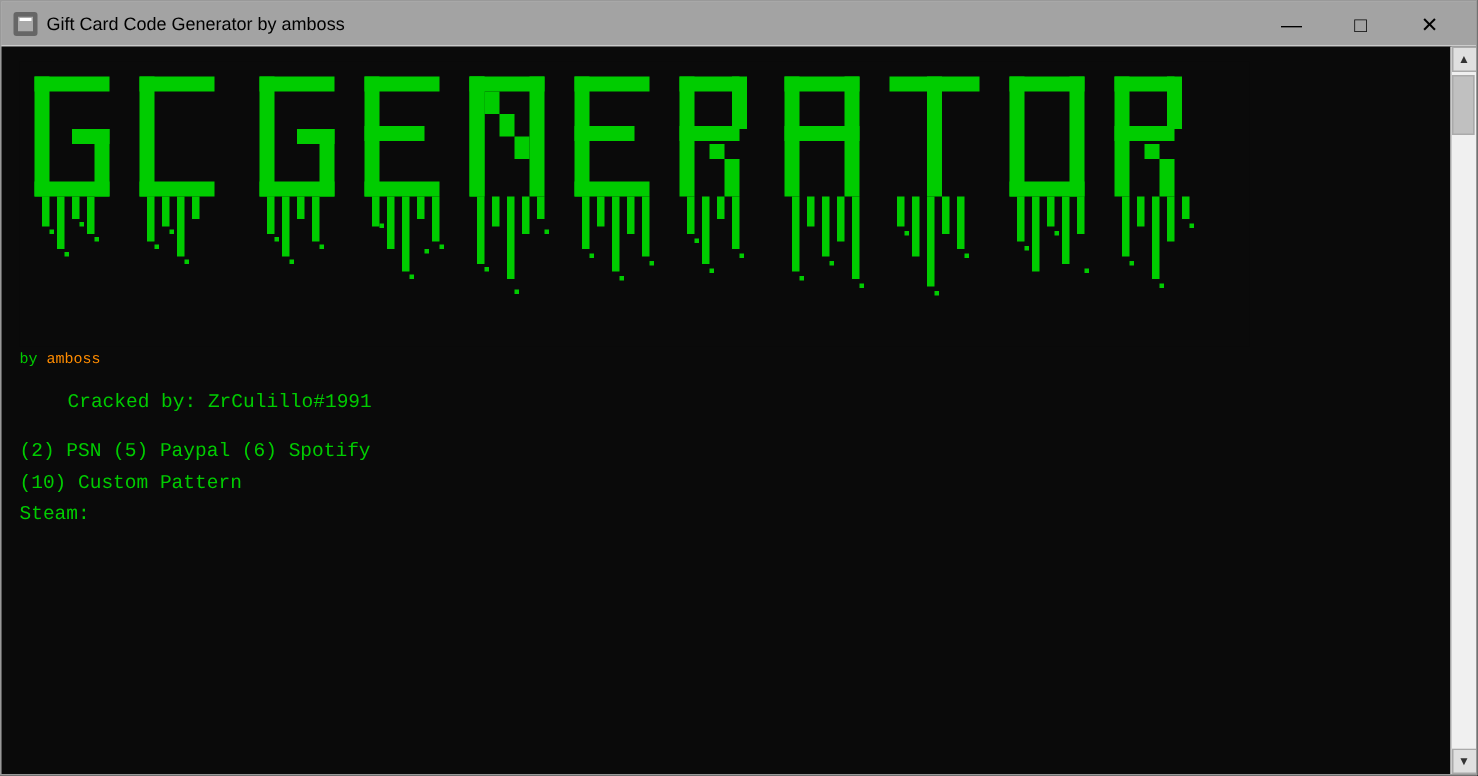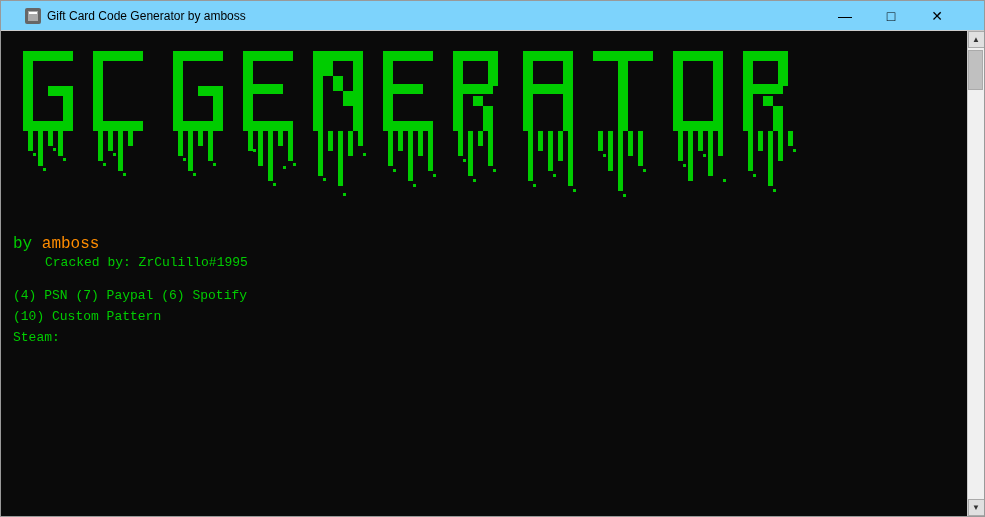--- a/index.html
+++ b/index.html
@@ -16,24 +16,24 @@
       width: 985px;
       height: 517px;
       display: flex;
       flex-direction: column;
       border: 1px solid #999;
       box-shadow: 2px 2px 8px rgba(0,0,0,0.4);
     }
 
     .title-bar {
       height: 30px;
-      background: #7dd3fc;
-      display: flex;
-      align-items: center;
-      padding: 0 24px;
+      background: #a3a3a3;
+      display: flex;
+      align-items: center;
+      padding: 0 8px;
       border-bottom: 1px solid #ccc;
       flex-shrink: 0;
       user-select: none;
     }
 
     .title-bar-icon {
       width: 16px;
       height: 16px;
       margin-right: 6px;
       background: #666;
@@ -83,23 +83,23 @@
     }
 
     
     .banner-svg {
       display: block;
       margin-bottom: 4px;
     }
 
     .author-line {
       font-family: 'Courier New', monospace;
-      font-size: 16px;
+      font-size: 10px;
       color: #00cc00;
-      margin-bottom: 2px;
+      margin-bottom: 14px;
     }
 
     .author-line .amboss {
       color: #ff8c00;
     }
 
     .cracked-line {
       font-family: 'Courier New', monospace;
       font-size: 13px;
       color: #00cc00;
@@ -353,24 +353,24 @@
           <rect x="740" y="133" width="3" height="3"></rect>
           <rect x="760" y="148" width="3" height="3"></rect>
           <rect x="780" y="108" width="3" height="3"></rect>
         </g>
       </svg>
 
       <div class="author-line">
         <span>by </span><span class="amboss">amboss</span>
       </div>
 
-      <div class="cracked-line">Cracked by: ZrCulillo#1995</div>
+      <div class="cracked-line">Cracked by: ZrCulillo#1991</div>
 
       <div class="menu-section">
-        <div>(4) PSN      (7) Paypal       (6) Spotify</div>
+        <div>(2) PSN      (5) Paypal       (6) Spotify</div>
         <div>(10) Custom Pattern</div>
         <div>Steam:</div>
       </div>
 
     </div>
 
     <div class="scrollbar">
       <div class="scroll-btn">▲</div>
       <div class="scroll-track">
         <div class="scroll-thumb"></div>

